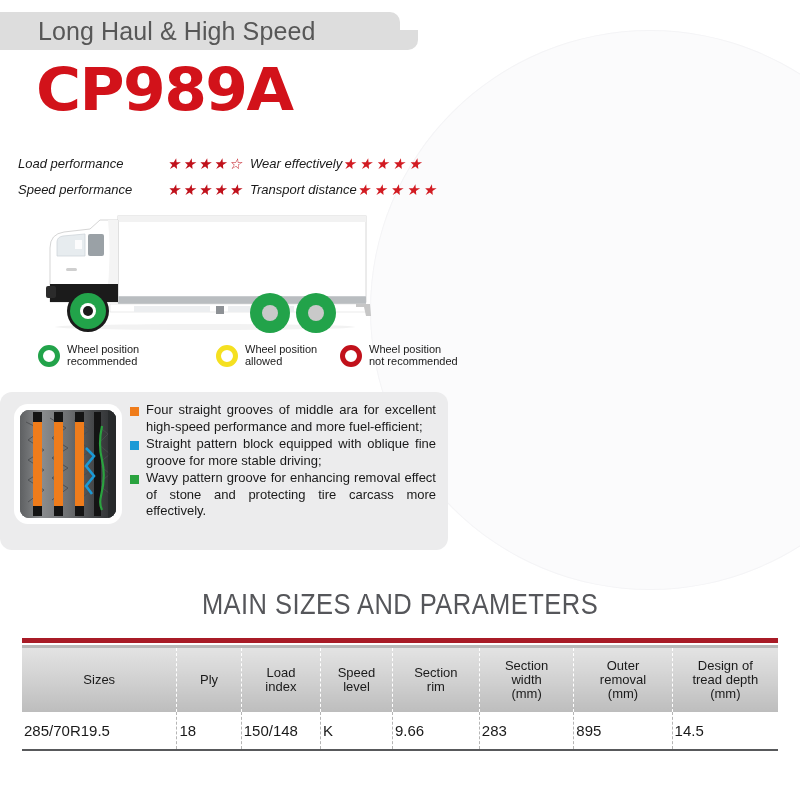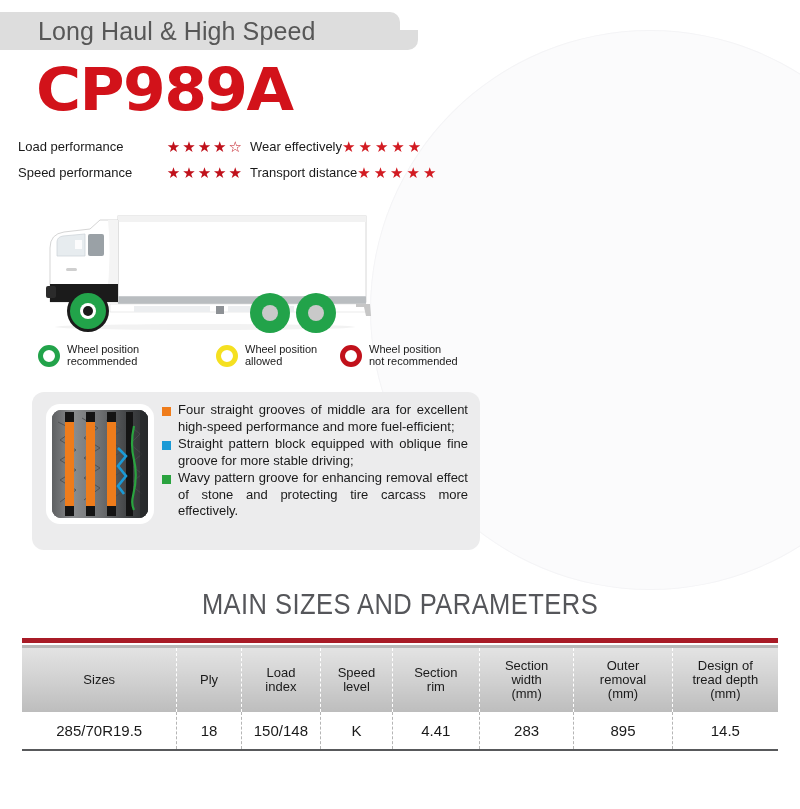--- a/index.html
+++ b/index.html
@@ -75,23 +75,24 @@
     letter-spacing: -1.5px;
     font-family: "DejaVu Sans", sans-serif;
     transform: scaleX(1.06);
     transform-origin: left center;
     z-index: 3;
   }
 
   
   .ratings {
     position: absolute;
-    left: 18px; top: 135px;
+    left: 18px; top: 152px;
     width: 460px;
     z-index: 3;
+    font-style: italic;
   }
   .rating-row {
     display: flex;
     align-items: center;
     height: 22px;
     margin-bottom: 4px;
   }
   .rating-cell {
     display: flex;
     align-items: center;
@@ -145,21 +146,21 @@
   .legend-text {
     margin-left: 7px;
     font-size: 11px;
     line-height: 11.5px;
     color: #1a1a1a;
   }
 
   
   .features {
     position: absolute;
-    left: 32px; top: 392px;
+    left: 0; top: 392px;
     width: 448px;
     height: 158px;
     background: #ececed;
     border-radius: 12px;
     z-index: 3;
     display: flex;
   }
   .tread-frame {
     margin: 12px 0 0 14px;
     width: 108px;
@@ -244,21 +245,21 @@
     padding: 7px 2px;
     height: 50px;
     vertical-align: middle;
     border-right: 1px dashed #ffffff;
   }
   table.specs th:last-child { border-right: none; }
   table.specs td {
     background: #ffffff;
     font-size: 15px;
     color: #1a1a1a;
-    text-align: center;
+    text-align: left;
     padding: 10px 2px;
     border-right: 1px dashed #b5b5b5;
     border-bottom: 2px solid #58595b;
   }
   table.specs td:last-child { border-right: none; }
 </style>
 </head>
 <body>
 
 <div class="bg-arc"></div>
@@ -473,21 +474,21 @@
             <span>(mm)</span>
           </th>
         </tr>
       </thead>
       <tbody>
         <tr>
           <td>285/70R19.5</td>
           <td>18</td>
           <td>150/148</td>
           <td>K</td>
-          <td>4.41</td>
+          <td>9.66</td>
           <td>283</td>
           <td>895</td>
           <td>14.5</td>
         </tr>
       </tbody>
     </table>
   </div>
 
 </div>
 

